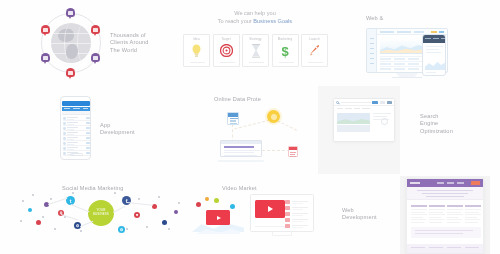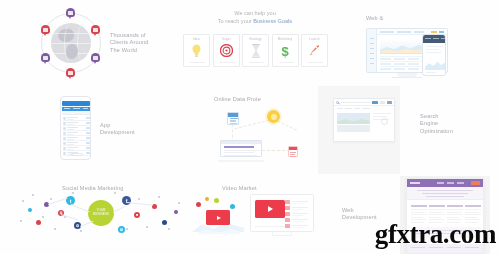--- a/index.html
+++ b/index.html
@@ -971,15 +971,14 @@
       </div>
       <div class="wd-foot">
         <span style="left:4px;  width:14px;"></span>
           <span style="left:22px; width:14px;"></span>
         <span style="left:40px; width:14px;"></span>
           <span style="left:58px; width:14px;"></span>
       </div>
     </div>
   </div>
 
-  <div class="watermark">gfxtra.com</div>
 
 </div>
 
 </body></html>

